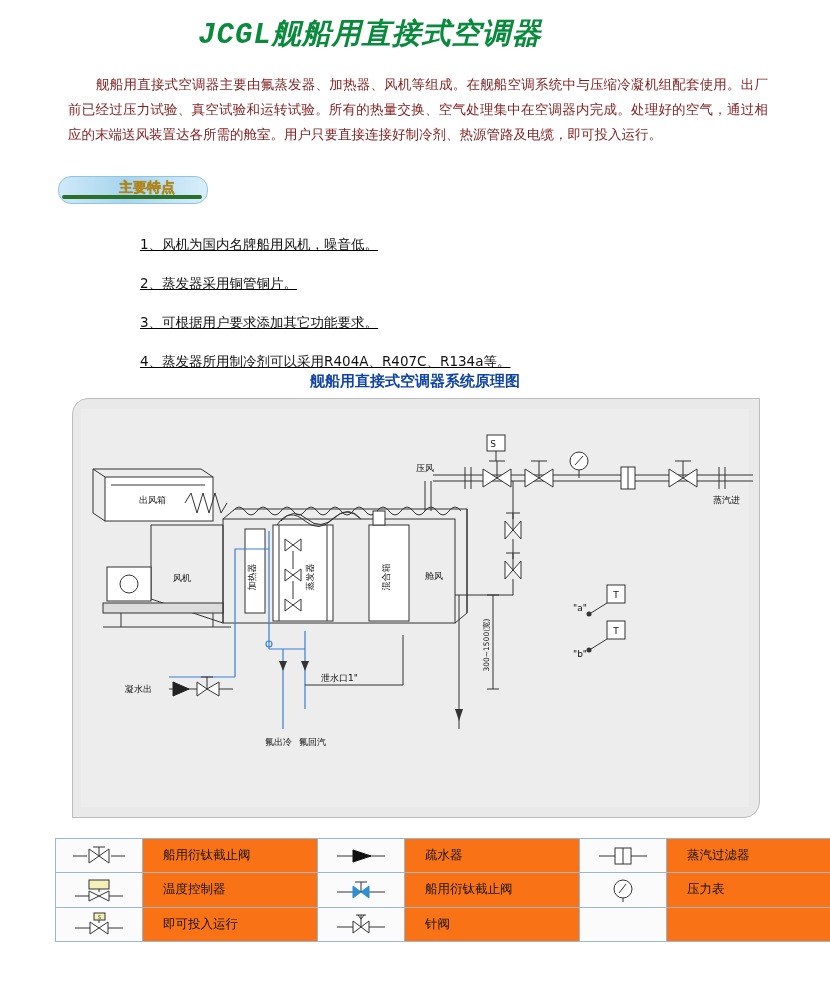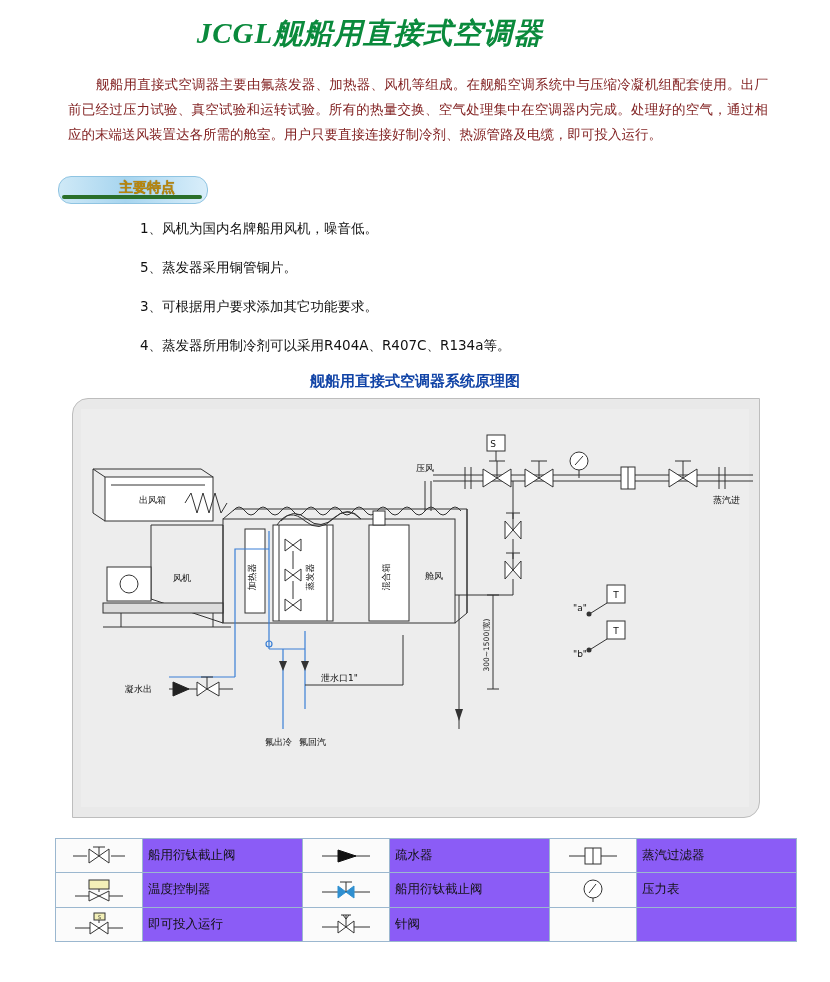--- a/index.html
+++ b/index.html
@@ -9,21 +9,21 @@
     font-family:"DejaVu Sans","Liberation Sans",sans-serif;
     position:relative;
     overflow:hidden;
   }
   .page{position:relative;width:830px;height:982px;}
 
   
   .title{
     position:absolute;left:0;top:14px;width:740px;
     text-align:center;
-    font-family:Liberation Serif, serif;
+    font-family:Liberation Mono, monospace;
     font-size:29px;font-weight:bold;font-style:italic;
     color:#0a8a3c;
     letter-spacing:1px;
   }
 
   
   .intro{
     position:absolute;left:68px;top:72px;width:700px;
     font-size:13.5px;line-height:25px;color:#7f1d1d;
     text-align:justify;text-indent:28px;
@@ -44,21 +44,21 @@
     background:#2a6f2a;border-radius:2px;
   }
   .banner-text{
     position:absolute;left:15px;top:3px;width:148px;text-align:center;
     font-size:14px;font-weight:bold;color:#b8860b;
     text-shadow:0 0 1px #7a5a00;
   }
 
   
   .features{
-    position:absolute;left:100px;top:204px;width:640px;
+    position:absolute;left:100px;top:220px;width:640px;text-decoration:underline;
   }
   .features li{
     list-style:none;
     font-size:13.5px;color:#111;
     margin:0 0 21px 0;
   }
 
   
   .diagram-caption{
     position:absolute;left:0;top:372px;width:830px;text-align:center;
@@ -81,41 +81,41 @@
     table-layout:fixed;
   }
   .legend td{
     border:1px solid #9bb7cf;
     height:33px;
     font-size:12.5px;
     color:#111;
     padding:0;
   }
   .legend td.sym{width:86px;text-align:center;background:#fbfbfb;}
-  .legend td.lbl{width:154px;padding-left:5px;background:#8b5cf6;font-family:Liberation Mono, monospace;}
+  .legend td.lbl{width:154px;padding-left:20px;background:#f97316;font-family:Liberation Mono, monospace;}
   .legend svg{display:block;margin:0 auto;}
 </style>
 </head>
 <body>
 
 <div class="page">
 
   <div class="title">JCGL舰船用直接式空调器</div>
 
   <div class="intro">舰船用直接式空调器主要由氟蒸发器、加热器、风机等组成。在舰船空调系统中与压缩冷凝机组配套使用。出厂前已经过压力试验、真空试验和运转试验。所有的热量交换、空气处理集中在空调器内完成。处理好的空气，通过相应的末端送风装置达各所需的舱室。用户只要直接连接好制冷剂、热源管路及电缆，即可投入运行。</div>
 
   <div class="banner">
     <div class="banner-bg"></div>
     <div class="banner-bar"></div>
     <div class="banner-text">主要特点</div>
   </div>
 
   <ul class="features">
     <li>1、风机为国内名牌船用风机，噪音低。</li>
-    <li>5、蒸发器采用铜管铜片。</li>
+    <li>2、蒸发器采用铜管铜片。</li>
     <li>3、可根据用户要求添加其它功能要求。</li>
     <li>4、蒸发器所用制冷剂可以采用R404A、R407C、R134a等。</li>
   </ul>
 
   <div class="diagram-caption">舰船用直接式空调器系统原理图</div>
 
   <div class="diagram">
     <svg width="686" height="418" viewBox="0 0 686 418" xmlns="http://www.w3.org/2000/svg">
       <defs>
         <style>

